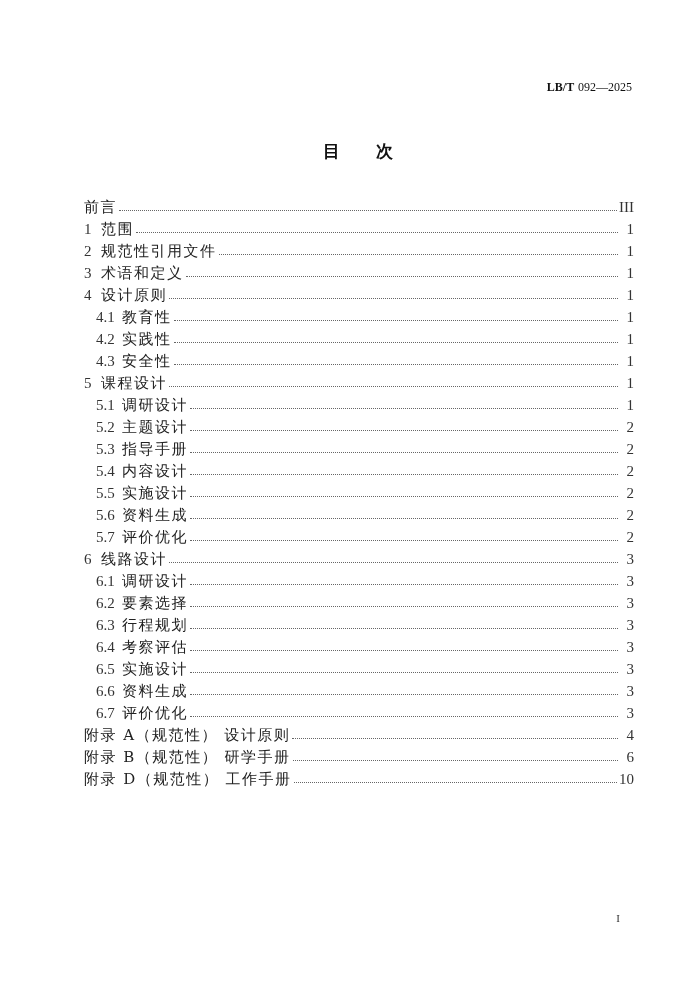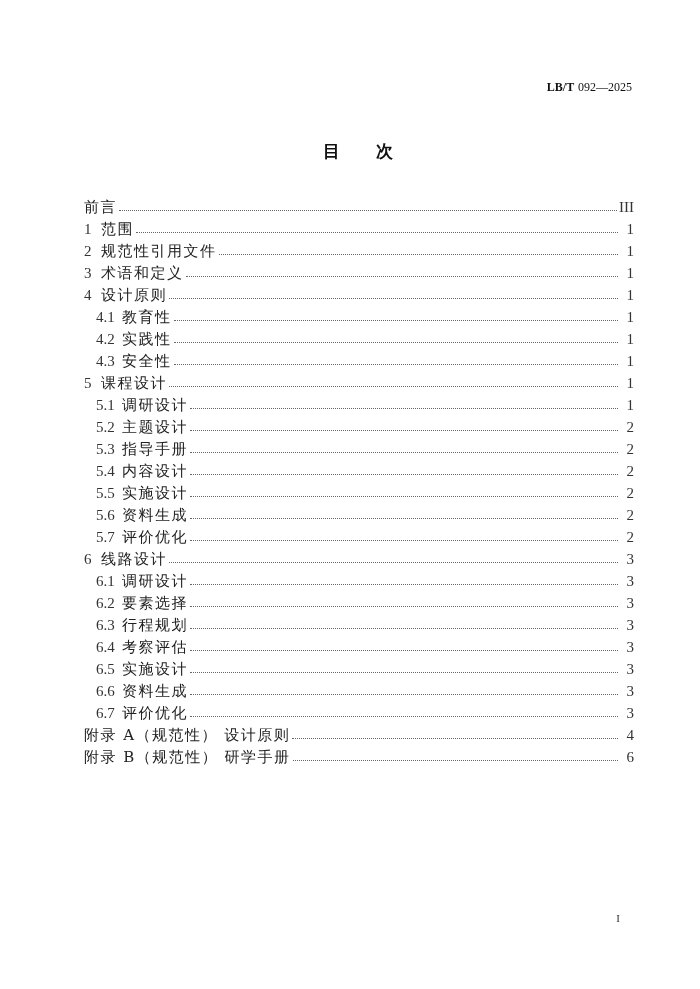--- a/index.html
+++ b/index.html
@@ -178,15 +178,20 @@
     <div class="row">
       <span class="label">附录 A（规范性） 设计原则</span>
       <span class="leader"></span>
       <span class="page">4</span>
     </div>
     <div class="row">
       <span class="label">附录 B（规范性） 研学手册</span>
       <span class="leader"></span>
       <span class="page">6</span>
     </div>
+    <div class="row">
+      <span class="label">附录 D（规范性） 工作手册</span>
+      <span class="leader"></span>
+      <span class="page">10</span>
+    </div>
   </div>
 
 <div class="footer-page">I</div>
 
 </body></html>

